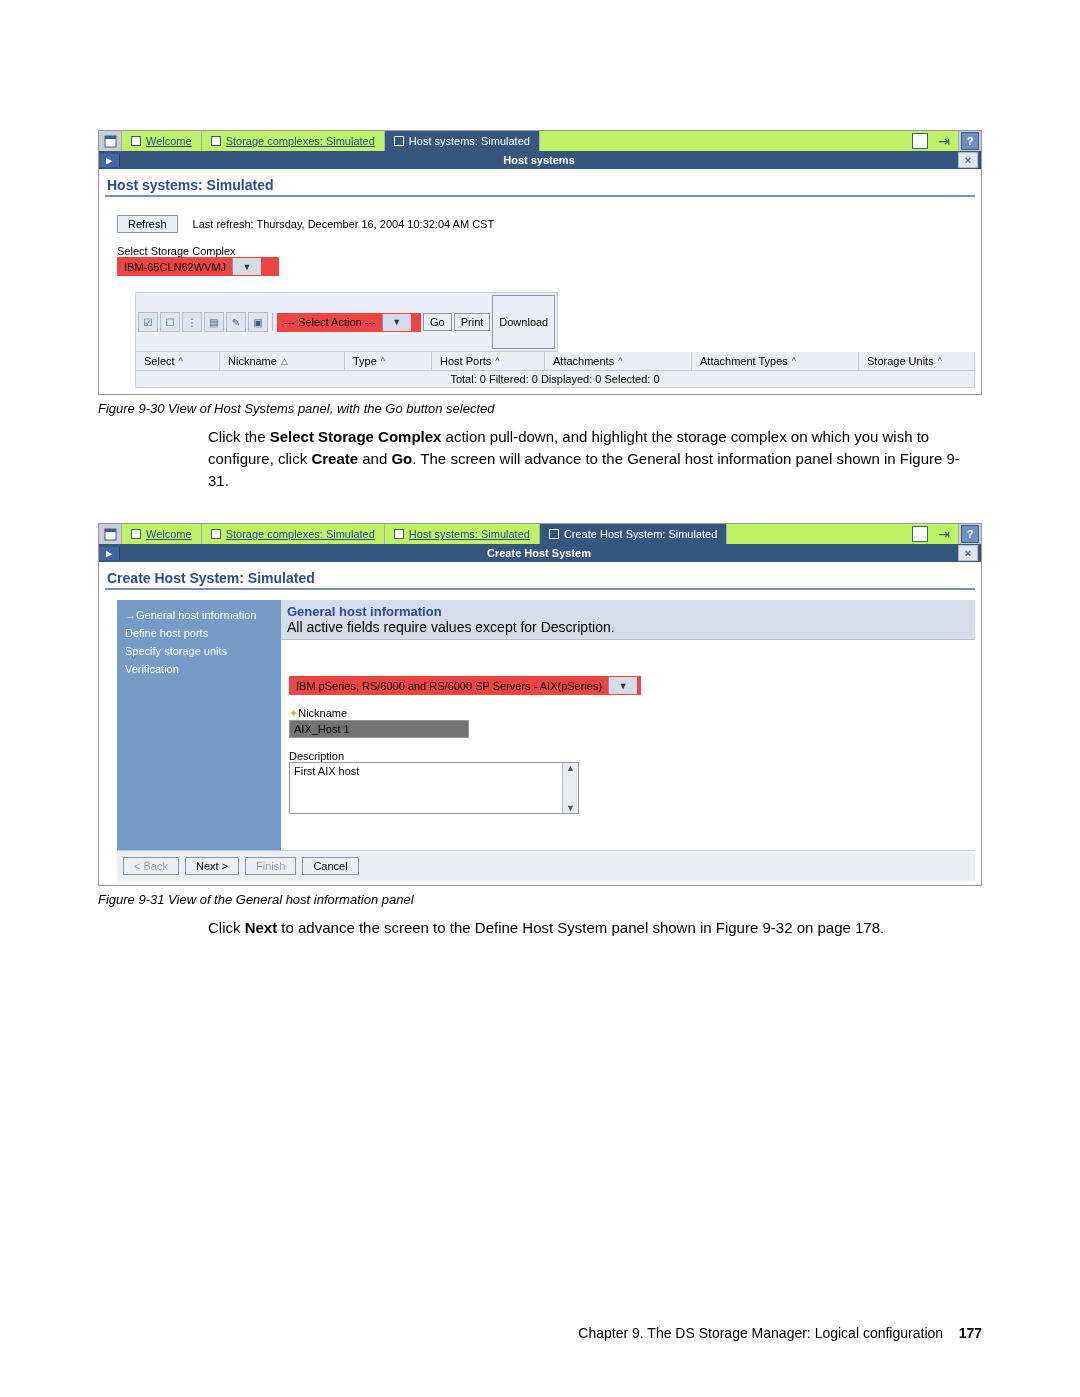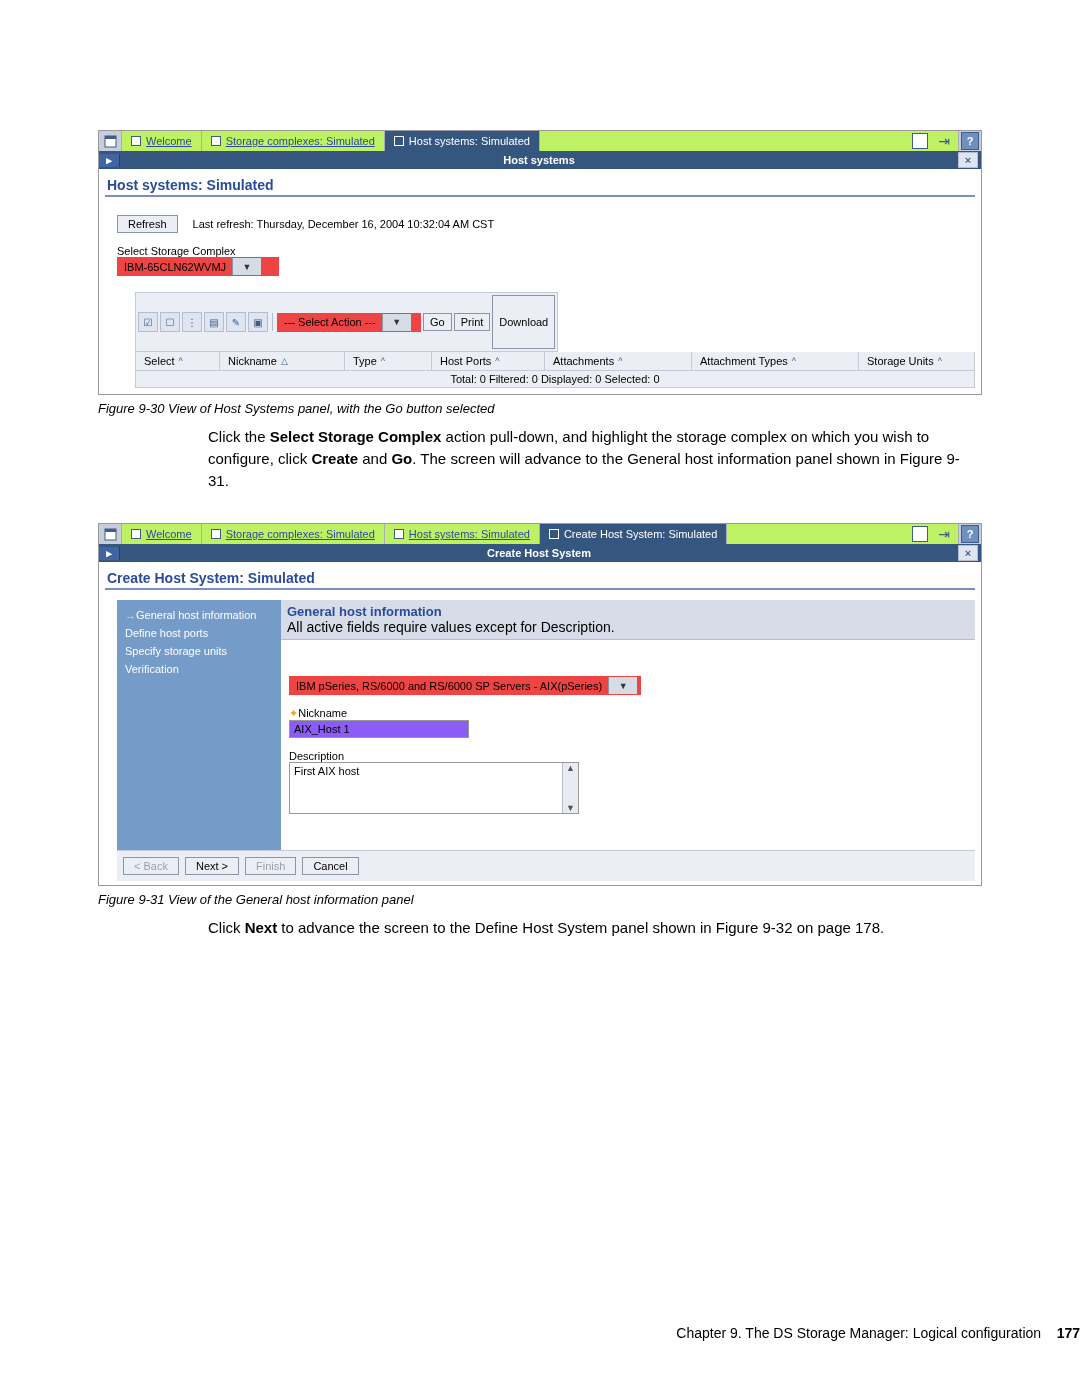--- a/index.html
+++ b/index.html
@@ -45,26 +45,26 @@
 .wiz-left .step{padding:3px 0}
 .wiz-left .active::before{content:"\2192 ";color:#ffe27a}
 .wiz-right{flex:1}
 .wiz-h{background:#d6dde8;padding:4px 6px;border-bottom:1px solid #b6bccf}
 .wiz-h .t{color:#2a4a9c;font-weight:bold;font-size:13px}
 .wiz-h .s{font-size:14px;color:#000}
 .wiz-form{background:#fff;padding:16px 8px 24px 8px}
 .star{color:#f4a300}
 .fld{margin:4px 0 12px 0}
 .input{border:1px solid #999;font-size:11px;padding:2px 4px}
-.input.hl{background:#8b5cf6}
+.input.hl{background:#737373}
 .textarea{border:1px solid #999;width:280px;height:46px;font-size:11px;padding:2px 4px;position:relative}
 .scroll{position:absolute;right:0;top:0;bottom:0;width:15px;background:#e8ebf1;border-left:1px solid #b6bccf;display:flex;flex-direction:column;justify-content:space-between;align-items:center;font-size:9px;color:#555}
 .wiz-btns{background:#ebeef4;padding:6px;border-top:1px solid #c4cad6;display:flex;gap:6px}
 .btn.disabled{color:#9aa1af}
-.footer{position:absolute;bottom:56px;left:0;right:0;text-align:right;font-size:14px}
+.footer{position:absolute;bottom:56px;left:0;right:0;text-align:right;padding-right:98px;font-size:14px}
 .footer .num{font-weight:bold}
 </style>
 </head>
 <body>
 
 <div class="page">
 
 <div class="fig">
   <div class="tabbar">
     <div class="tab-corner">

